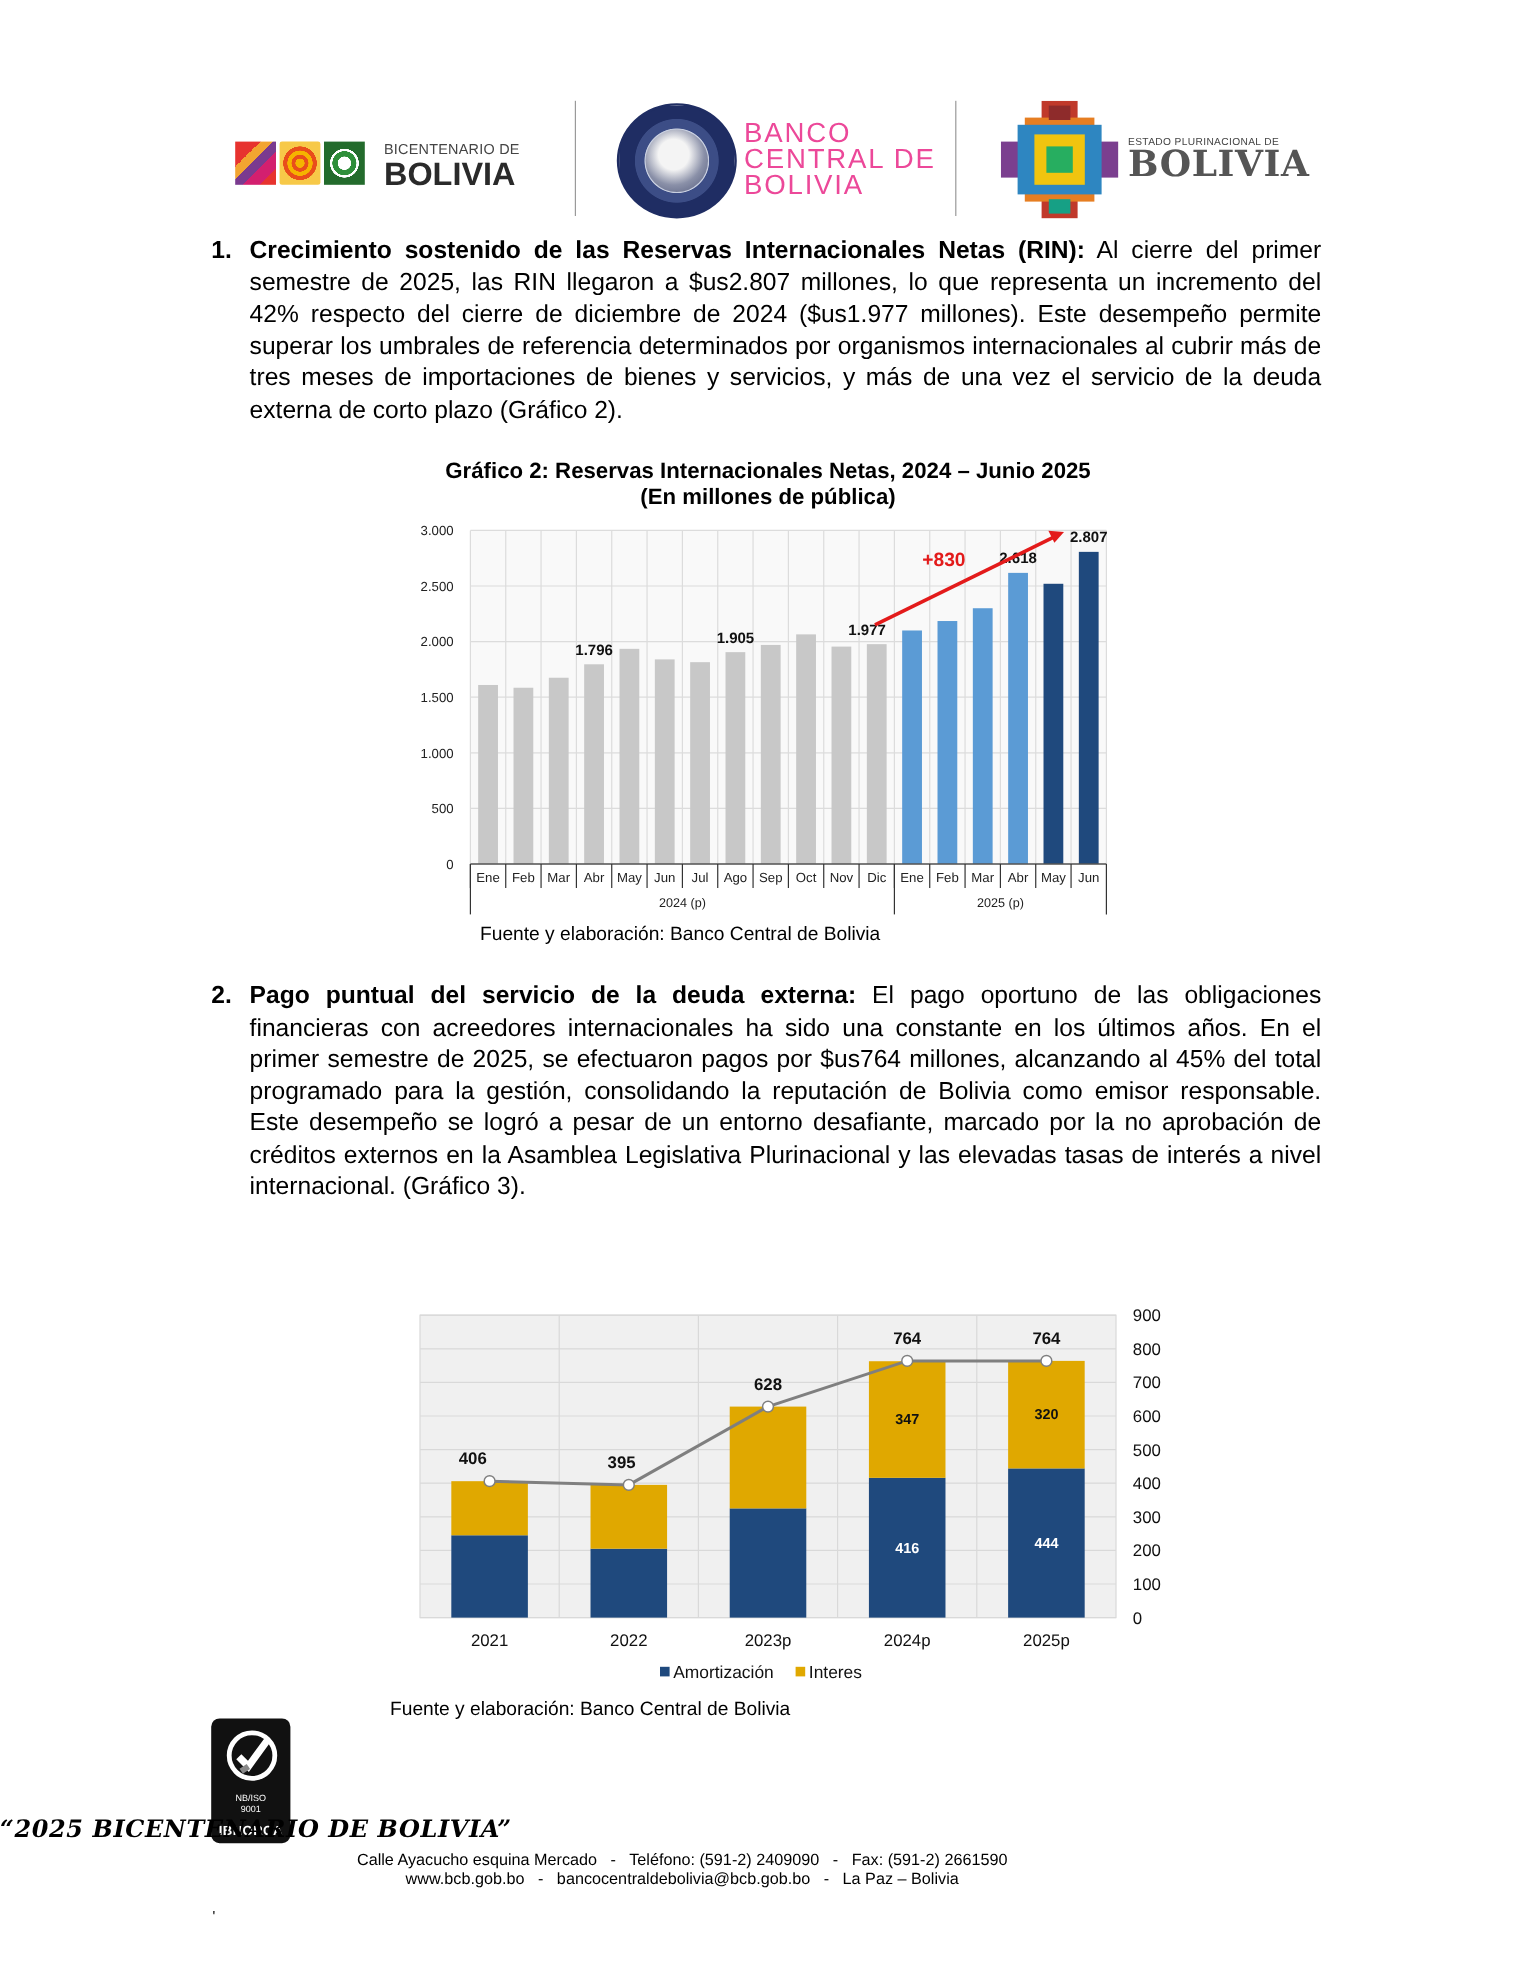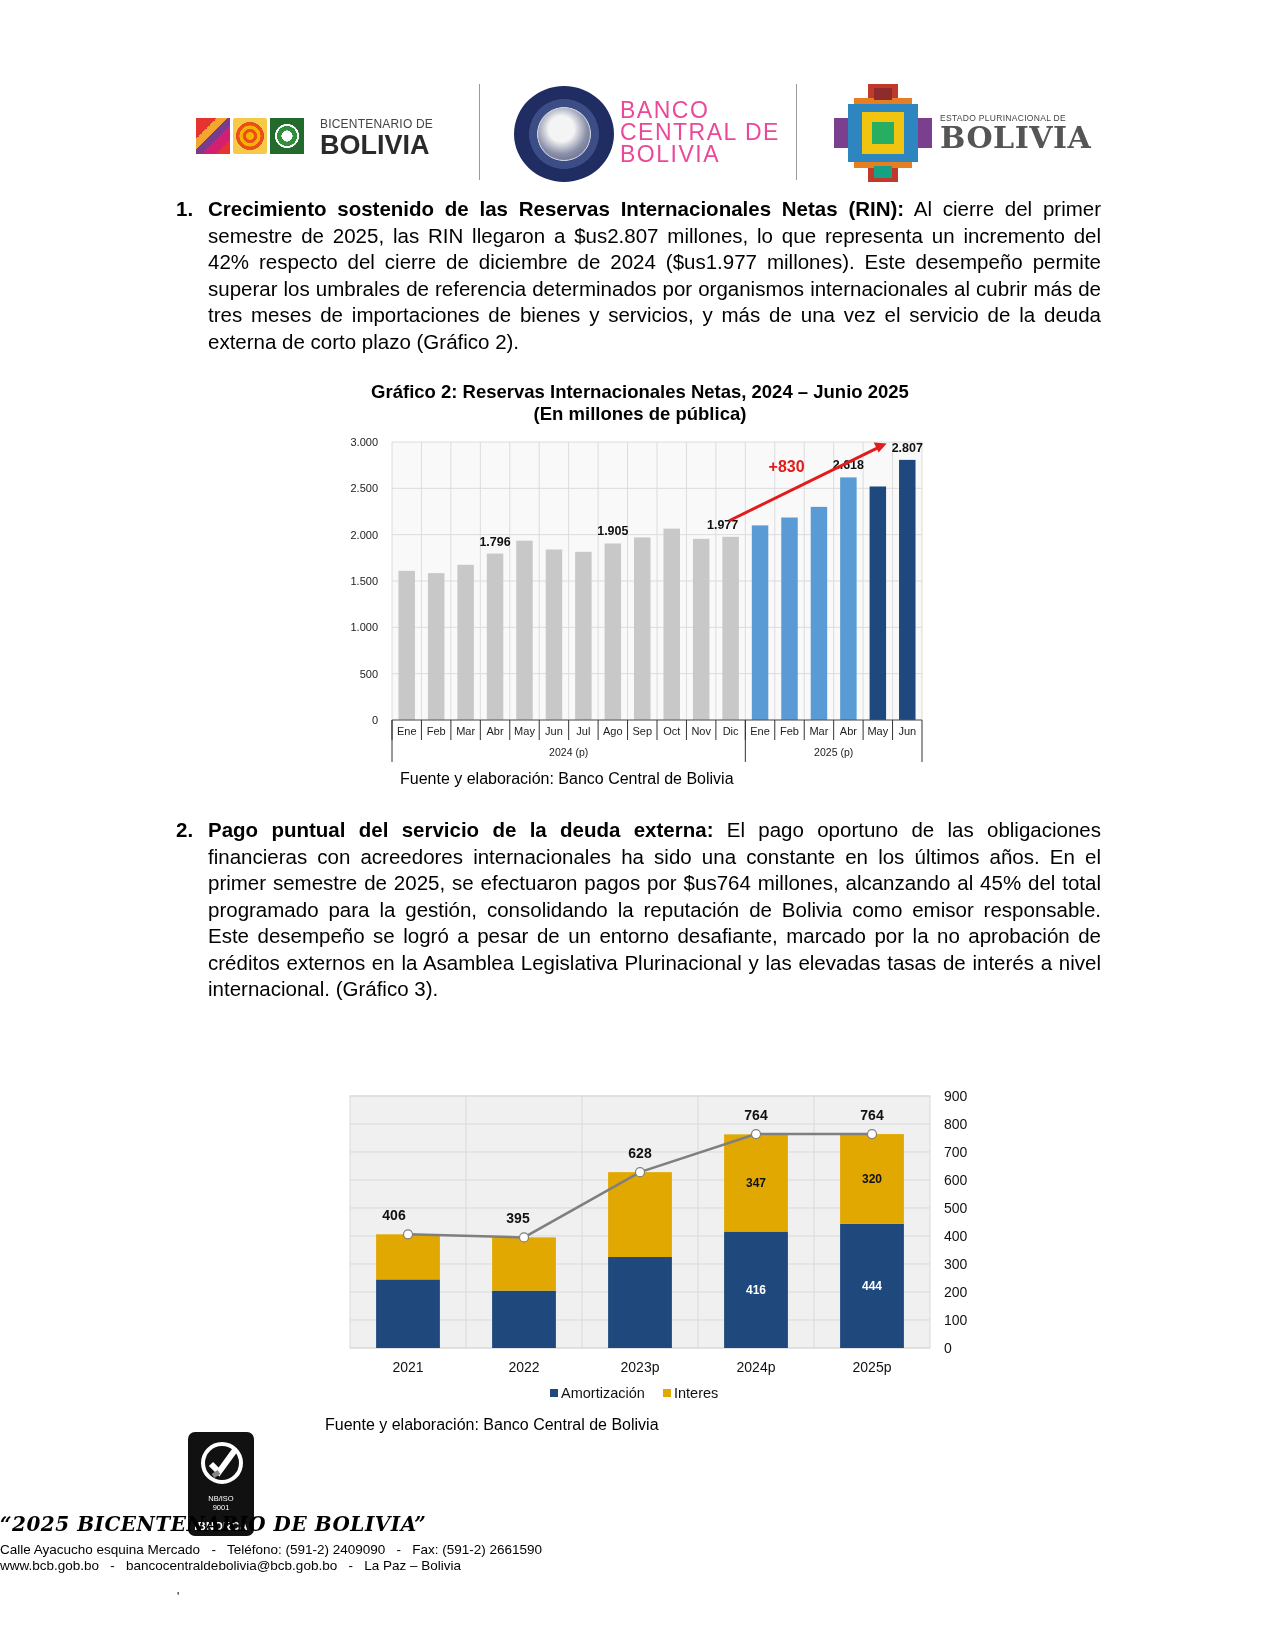--- a/index.html
+++ b/index.html
@@ -22,26 +22,26 @@
   .ep-big { font-family: "DejaVu Serif", serif; font-size: 30px; font-weight: bold; color: #555; letter-spacing: 0.5px; }
   
   .para { left: 176px; width: 925px; font-size: 20.5px; line-height: 26.5px; }
   .para .num { position: absolute; left: 0; top: 0; font-weight: bold; }
   .para .txt { margin-left: 32px; text-align: justify; }
   .para .lead { font-weight: bold; }
   
   .ctitle { font-weight: bold; font-size: 18.5px; line-height: 22px; text-align: center; }
   .source { font-size: 16px; }
   
-  .ibnorca { left: 188px; top: 1432px; width: 66px; height: 104px; background: #111; border-radius: 7px; color: #fff; text-align: center; }
+  .ibnorca { left: 176px; top: 1432px; width: 66px; height: 104px; background: #111; border-radius: 7px; color: #fff; text-align: center; }
   .ibn-ring { position: absolute; left: 13px; top: 10px; width: 34px; height: 34px; border: 4px solid #fff; border-radius: 50%; }
   .ibn-small { position: absolute; left: 0; width: 66px; font-size: 7.5px; line-height: 9px; }
   .ibn-name { position: absolute; left: 0; bottom: 4px; width: 66px; font-size: 11px; font-weight: bold; letter-spacing: 0.3px; }
   .motto { left: 0; width: 1096px; top: 1512px; text-align: left; font-family: "DejaVu Serif", serif; font-weight: bold; font-style: italic; font-size: 20px; letter-spacing: 0.5px; }
-  .addr { left: 0; width: 1137px; text-align: left; font-size: 13.5px; line-height: 16px; }
+  .addr { left: 0; width: 1137px; text-align: center; font-size: 13.5px; line-height: 16px; }
   svg text { font-family: "Liberation Sans", sans-serif; }
 </style>
 </head>
 <body>
 
 <div class="abs logo-bicent">
   <div class="bicent-squares">
     <div class="bsq" style="background: linear-gradient(135deg,#e7332f 0 30%,#f2a531 30% 45%,#7a3a8f 45% 60%,#d31f6f 60% 80%,#e7332f 80%);"></div>
     <div class="bsq" style="background: radial-gradient(circle,#f5b400 0 15%,#e94e1b 16% 28%,#f5b400 29% 42%,#e94e1b 43% 56%,#f7c948 57%); border-radius:2px;"></div>
     <div class="bsq" style="background: radial-gradient(circle,#ffffff 0 22%,#2f8f3a 23% 40%,#ffffff 41% 48%,#236b2c 49%);"></div>

